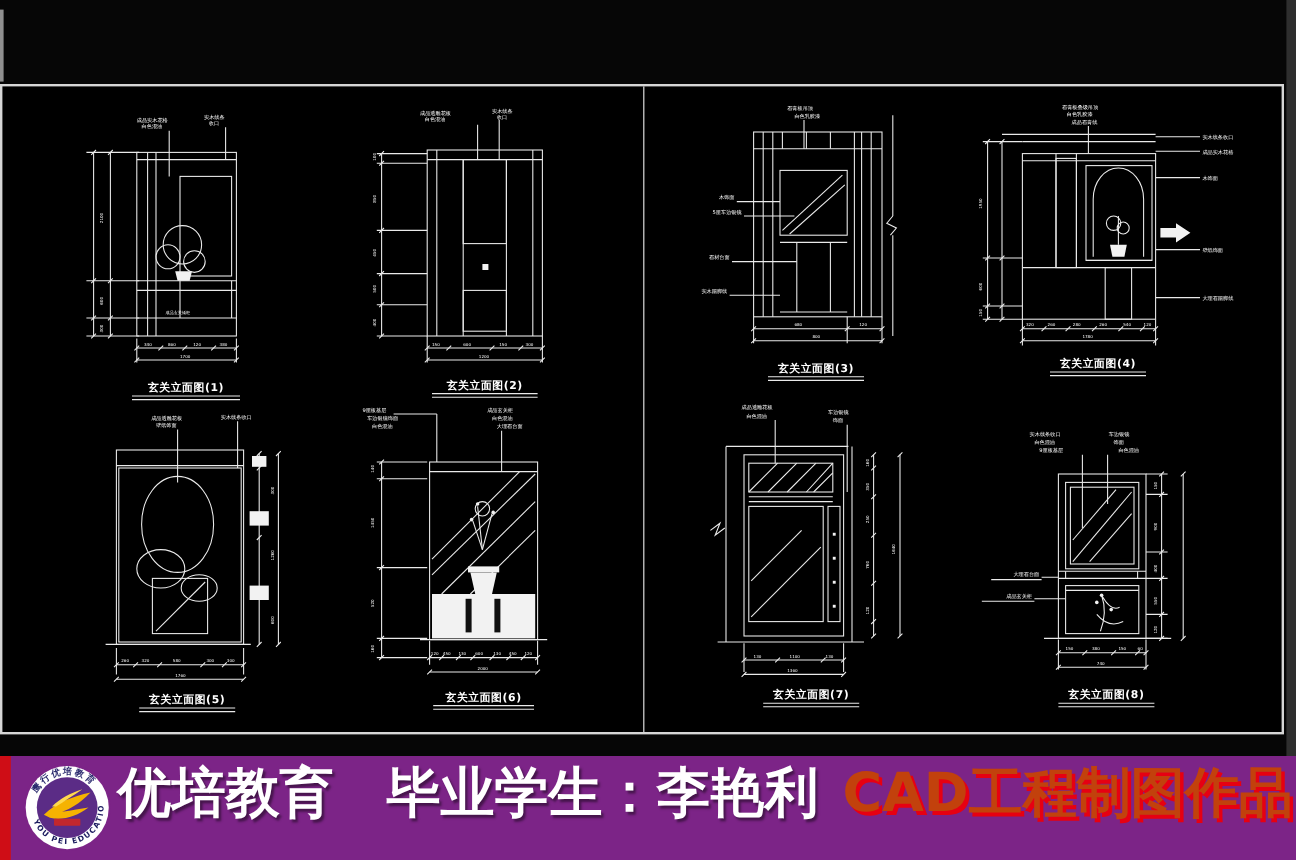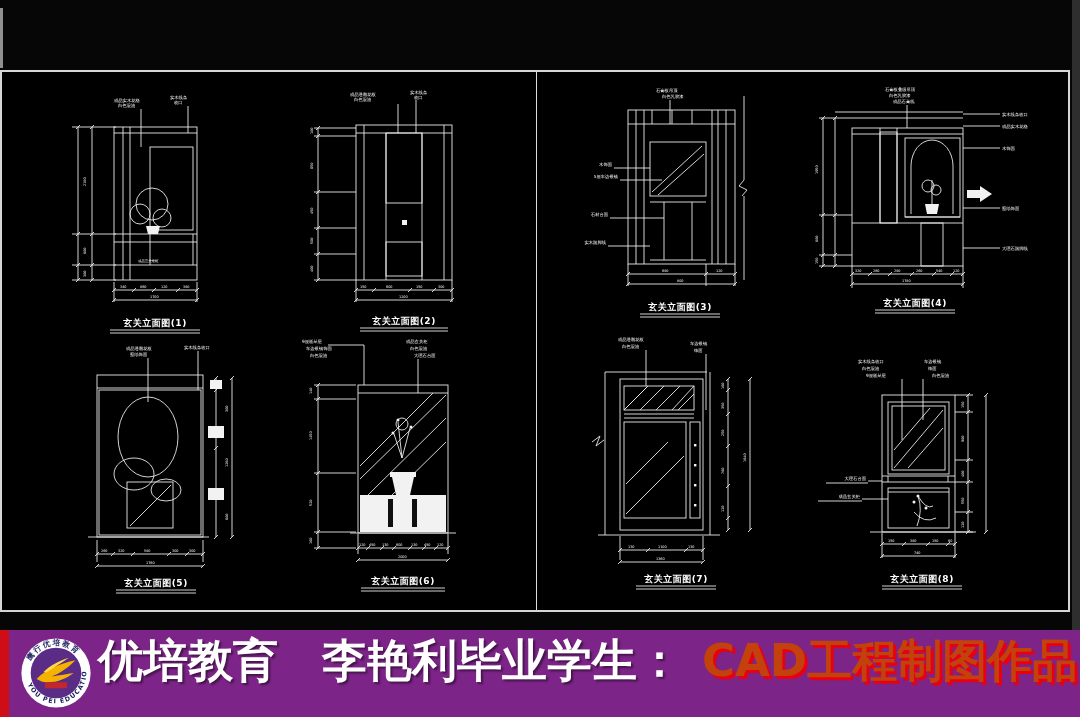--- a/index.html
+++ b/index.html
@@ -575,19 +575,19 @@
       </text>
       <g>
         <path d="M22,52 C34,40 50,34 68,30 C56,42 48,46 40,49 C50,48 58,46 66,45 C54,54 40,58 28,55 Z" fill="#f5b301"></path>
         <path d="M30,44 C38,36 48,31 60,27 C50,34 42,39 34,44 Z" fill="#ffd94d"></path>
       </g>
       <rect x="32" y="56" width="26" height="7" rx="1" fill="#c2272d"></rect>
     </svg>
 
     <div class="headline">
       <span class="hl-white hl-brand">优培教育</span>
+      <span class="hl-white">毕业学生：</span>
       <span class="hl-white">李艳利</span>
-      <span class="hl-white">毕业学生：</span>
       <span class="hl-work" style="color:#c2410c">CAD工程制图作品</span>
     </div>
   </div>
 
 </div>
 
 </body></html>

